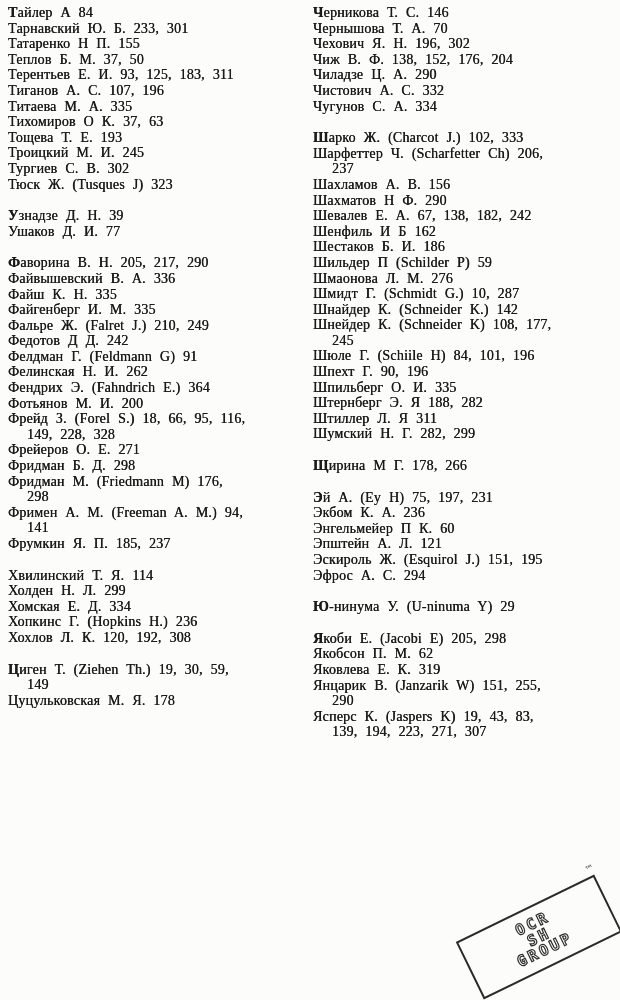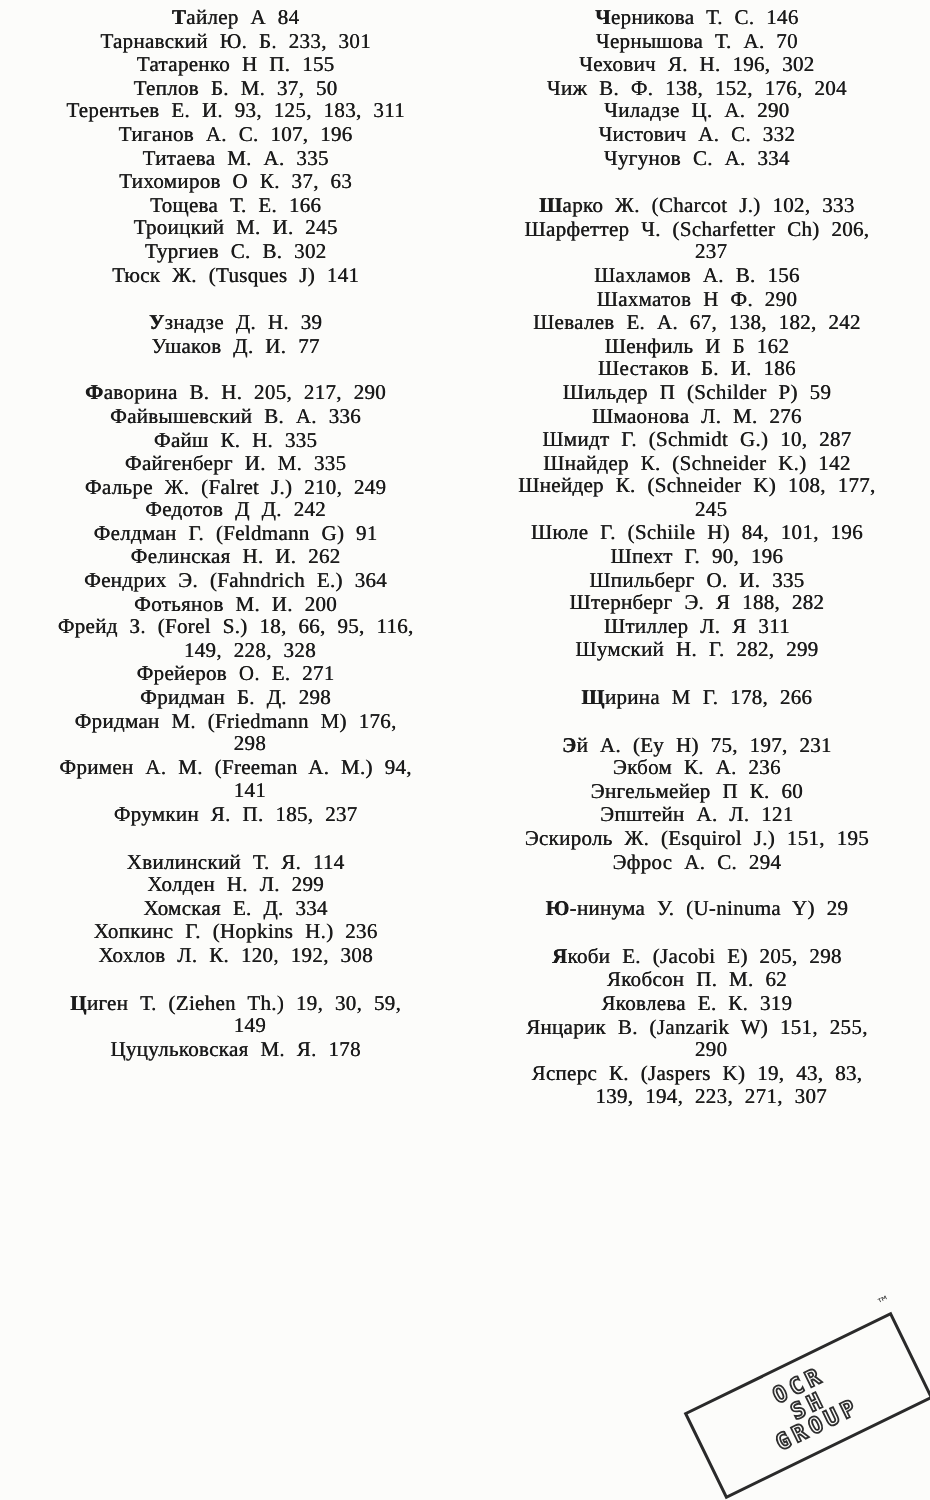--- a/index.html
+++ b/index.html
@@ -7,21 +7,21 @@
     position:relative;
     width:620px;height:1000px;
     background:#fcfcfa;
     font-family:"Liberation Serif","DejaVu Serif",serif;
     color:#1b1b1b;
     overflow:hidden;
   }
   .col{position:absolute;top:5px;}
   .col-left{left:8px;width:298px;}
   .col-right{left:313px;width:303px;}
-  .group{margin-bottom:16px;text-align:center;}
+  .group{margin-bottom:16px;}
   .line{
     font-size:14px;
     line-height:15.6px;
     white-space:nowrap;
     word-spacing:0.30em;
     letter-spacing:0.2px;
     text-shadow:0.3px 0 0 currentColor;
   }
   .cont{padding-left:19px;}
   b.cap{font-weight:700;}
@@ -82,30 +82,30 @@
         <div class="entry">
           <div class="line">Тиганов А. С. 107, 196</div>
         </div>
         <div class="entry">
           <div class="line">Титаева М. А. 335</div>
         </div>
         <div class="entry">
           <div class="line">Тихомиров О К. 37, 63</div>
         </div>
         <div class="entry">
-          <div class="line">Тощева Т. Е. 166</div>
+          <div class="line">Тощева Т. Е. 193</div>
         </div>
         <div class="entry">
           <div class="line">Троицкий М. И. 245</div>
         </div>
         <div class="entry">
           <div class="line">Тургиев С. В. 302</div>
         </div>
         <div class="entry">
-          <div class="line">Тюск Ж. (Tusques J) 141</div>
+          <div class="line">Тюск Ж. (Tusques J) 323</div>
         </div>
       </div>
       <div class="group">
         <div class="entry">
           <div class="line"><b class="cap">У</b>знадзе Д. Н. 39</div>
         </div>
         <div class="entry">
           <div class="line">Ушаков Д. И. 77</div>
         </div>
       </div>

